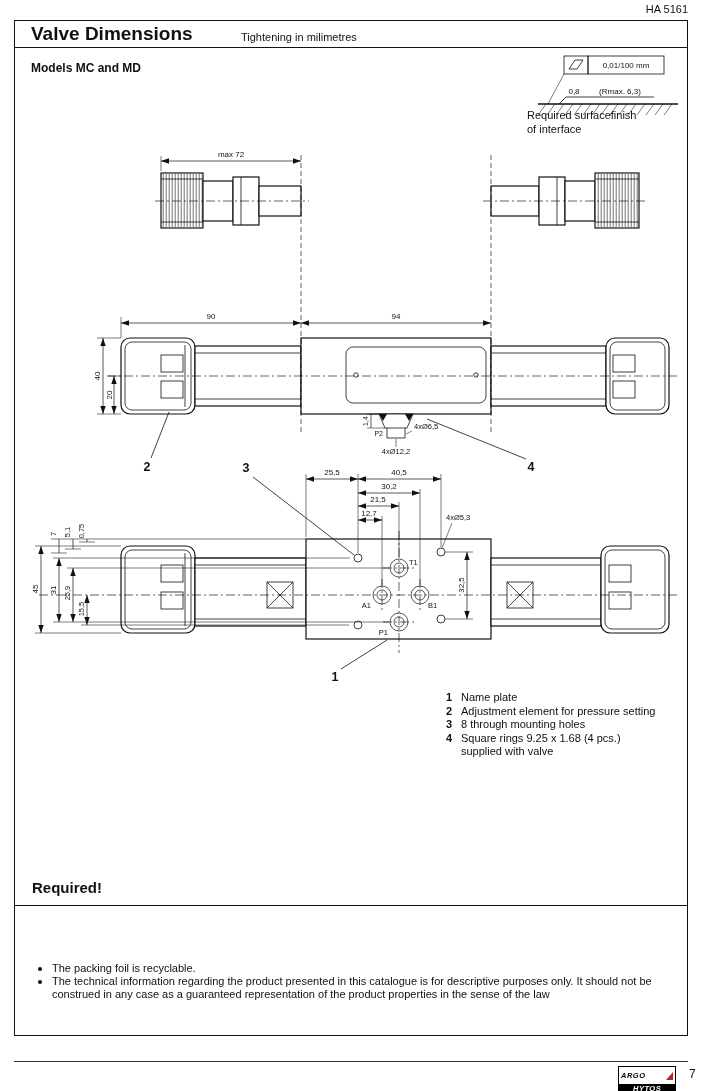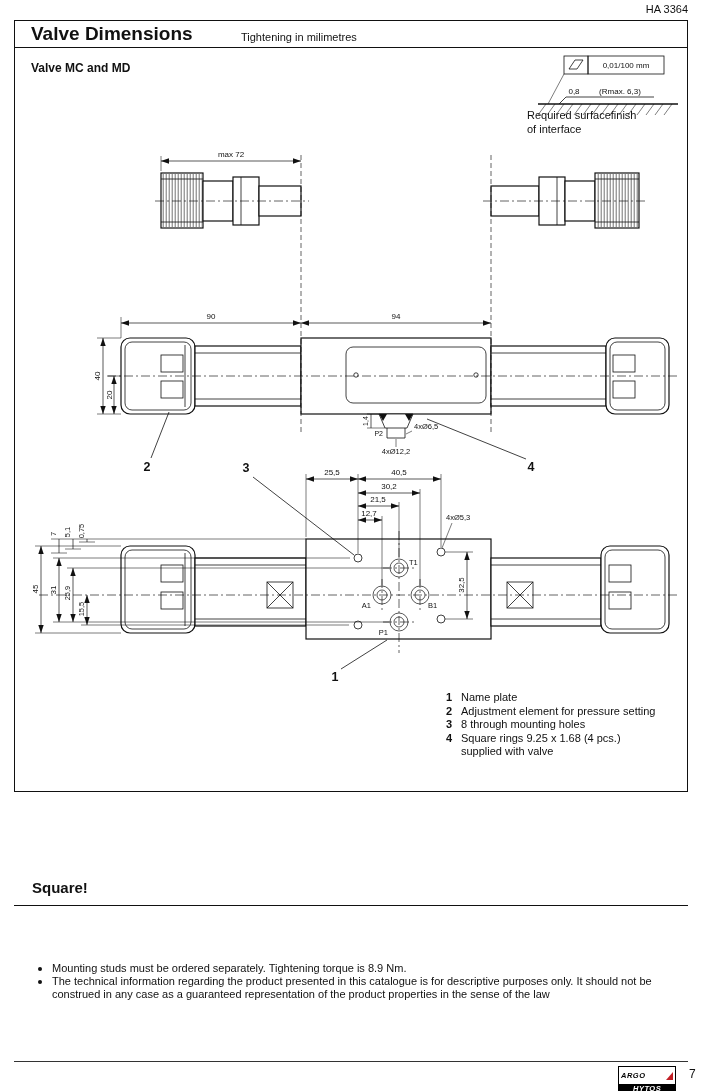--- a/index.html
+++ b/index.html
@@ -1,21 +1,21 @@
 <!DOCTYPE html>
 <html><head>
 <meta charset="utf-8">
 <style>
   html,body{margin:0;padding:0}
   body{width:701px;height:1091px;position:relative;background:#fff;
        font-family:"Liberation Sans",sans-serif;color:#111}
 
   .doc-ref{position:absolute;top:3px;right:13px;font-size:11px}
 
-  .main-box{position:absolute;left:14px;top:20px;width:674px;height:772px;
+  .main-box{position:absolute;left:14px;top:20px;width:674px;height:1016px;
             border:1.5px solid #111;box-sizing:border-box}
   .title-row{position:absolute;left:0;top:0;width:100%;height:27px;
              border-bottom:1.5px solid #111;box-sizing:border-box}
   .page-title{position:absolute;left:16px;top:2px;font-size:19px;font-weight:bold;margin:0}
   .subtitle{position:absolute;left:226px;top:10px;font-size:11px}
   .models{position:absolute;left:16px;top:40px;font-size:12px;font-weight:bold}
 
   .sf-svg{position:absolute;left:511px;top:28px}
   .sf-caption{position:absolute;left:512px;top:88px;font-size:11px;line-height:13.5px}
 
@@ -52,30 +52,30 @@
   .pj{stroke:#111;stroke-width:0.65;fill:none;stroke-dasharray:5,3}
   .ld{stroke:#111;stroke-width:0.8;fill:none}
   svg text{font-family:"Liberation Sans",sans-serif;fill:#111;font-size:8px}
   text.t7{font-size:7px}
   text.t75{font-size:7.5px}
   text.cb{font-size:12.5px;font-weight:bold}
 </style>
 </head>
 <body>
 
-<div class="doc-ref">HA 3364</div>
+<div class="doc-ref">HA 5161</div>
 
 <div class="main-box">
 
   <div class="title-row">
     <h1 class="page-title">Valve Dimensions</h1>
     <span class="subtitle">Tightening in milimetres</span>
   </div>
 
-  <div class="models">Valve MC and MD</div>
+  <div class="models">Models MC and MD</div>
 
   <svg class="sf-svg" width="165" height="78" viewBox="0 0 165 78">
     <rect x="38" y="7" width="24" height="18" class="il" fill="#fff"></rect>
     <polygon points="43,20 49,11 57,11 51,20" class="il" fill="none"></polygon>
     <rect x="62" y="7" width="76" height="18" class="il" fill="#fff"></rect>
     <text x="100" y="19" text-anchor="middle">0,01/100 mm</text>
     <line x1="38" y1="25" x2="22" y2="55" class="xl"></line>
     <text x="48" y="45" text-anchor="middle">0,8</text>
     <text x="94" y="45" text-anchor="middle">(Rmax. 6,3)</text>
     <line x1="40" y1="48" x2="128" y2="48" class="il"></line>
@@ -337,27 +337,27 @@
       <span>Square rings 9.25 x 1.68 (4 pcs.)</span>
     </div>
     <div class="legend-row">
       <span class="lnum"></span>
       <span>supplied with valve</span>
     </div>
   </div>
 
 </div>
 
-<div class="caution-title">Square!</div>
+<div class="caution-title">Required!</div>
 <div class="caution-rule"></div>
 
 <div class="bullets">
   <div class="bullet-row">
     <span class="dot"></span>
-    <span class="btext">Mounting studs must be ordered separately. Tightening torque is 8.9 Nm.</span>
+    <span class="btext">The packing foil is recyclable.</span>
   </div>
   <div class="bullet-row">
     <span class="dot"></span>
     <span class="btext">The technical information regarding the product presented in this catalogue is for descriptive purposes only. It should not be construed in any case as a guaranteed representation of the product properties in the sense of the law</span>
   </div>
 </div>
 
 <div class="footer-rule"></div>
 <div class="logo">
   <div class="logo-top">

